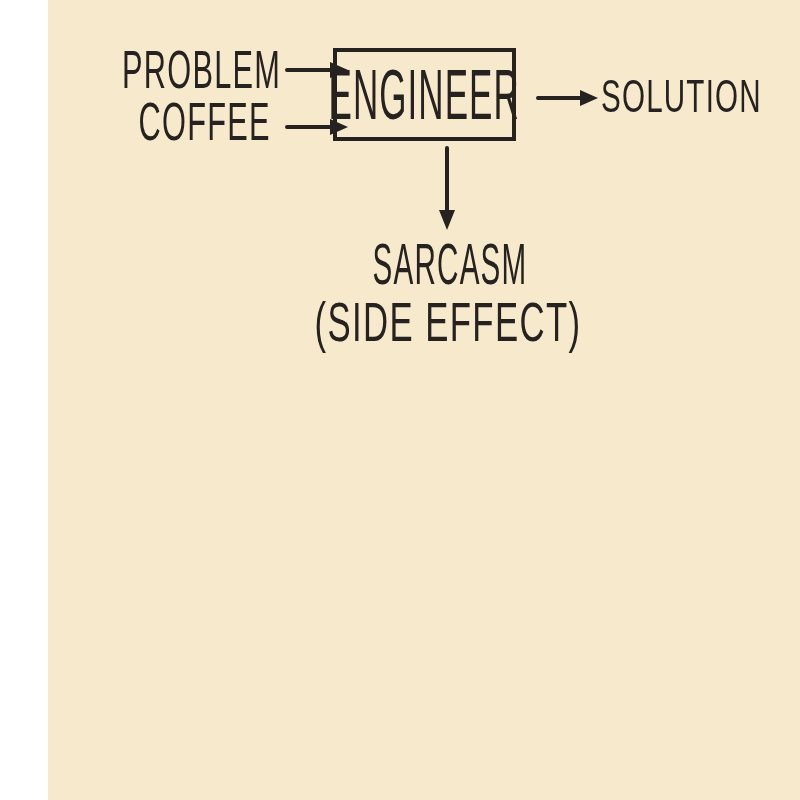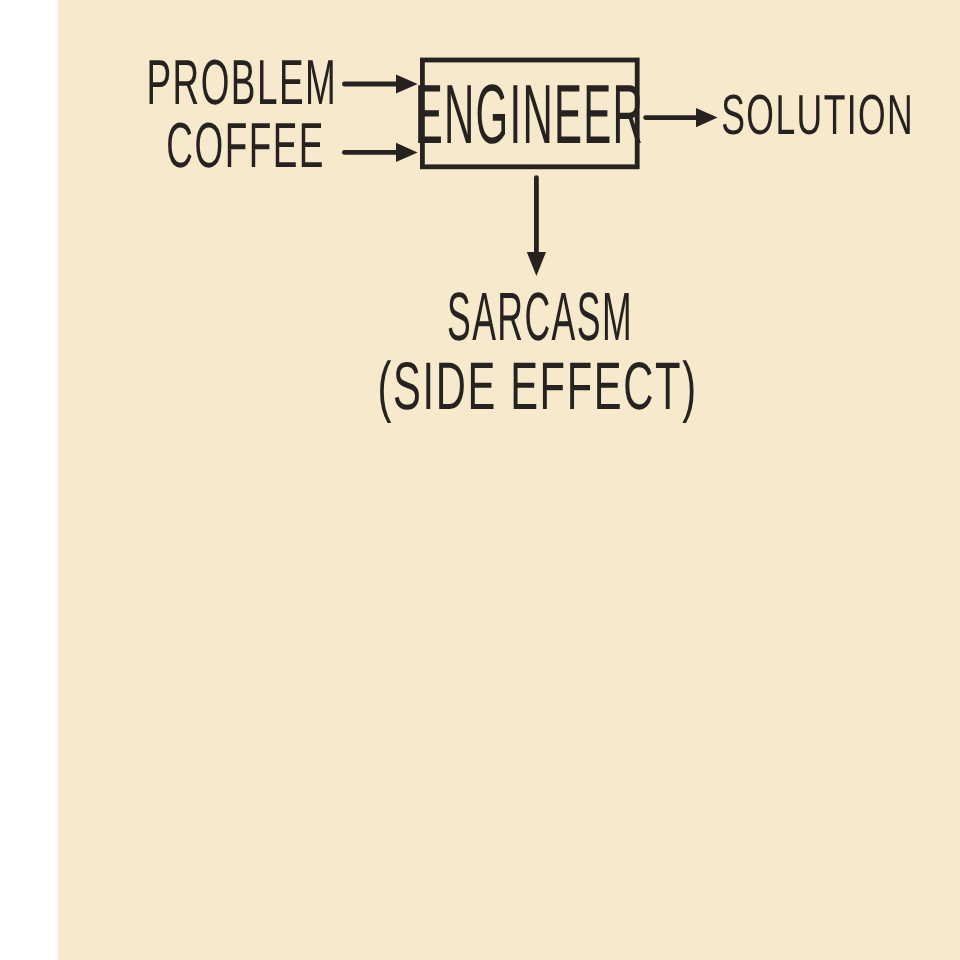--- a/index.html
+++ b/index.html
@@ -52,21 +52,21 @@
   }
   .label-coffee {
     right: 577px;
     top: 95px;
     font-size: 53px;
     transform: scaleX(0.58);
     transform-origin: 100% 50%;
   }
   .process-box {
     position: absolute;
-    left: 302px;
+    left: 285px;
     top: 48px;
     width: 183px;
     height: 93px;
     border: 4px solid var(--ink);
     box-sizing: border-box;
     display: flex;
     align-items: center;
     justify-content: center;
   }
   .label-engineer {

